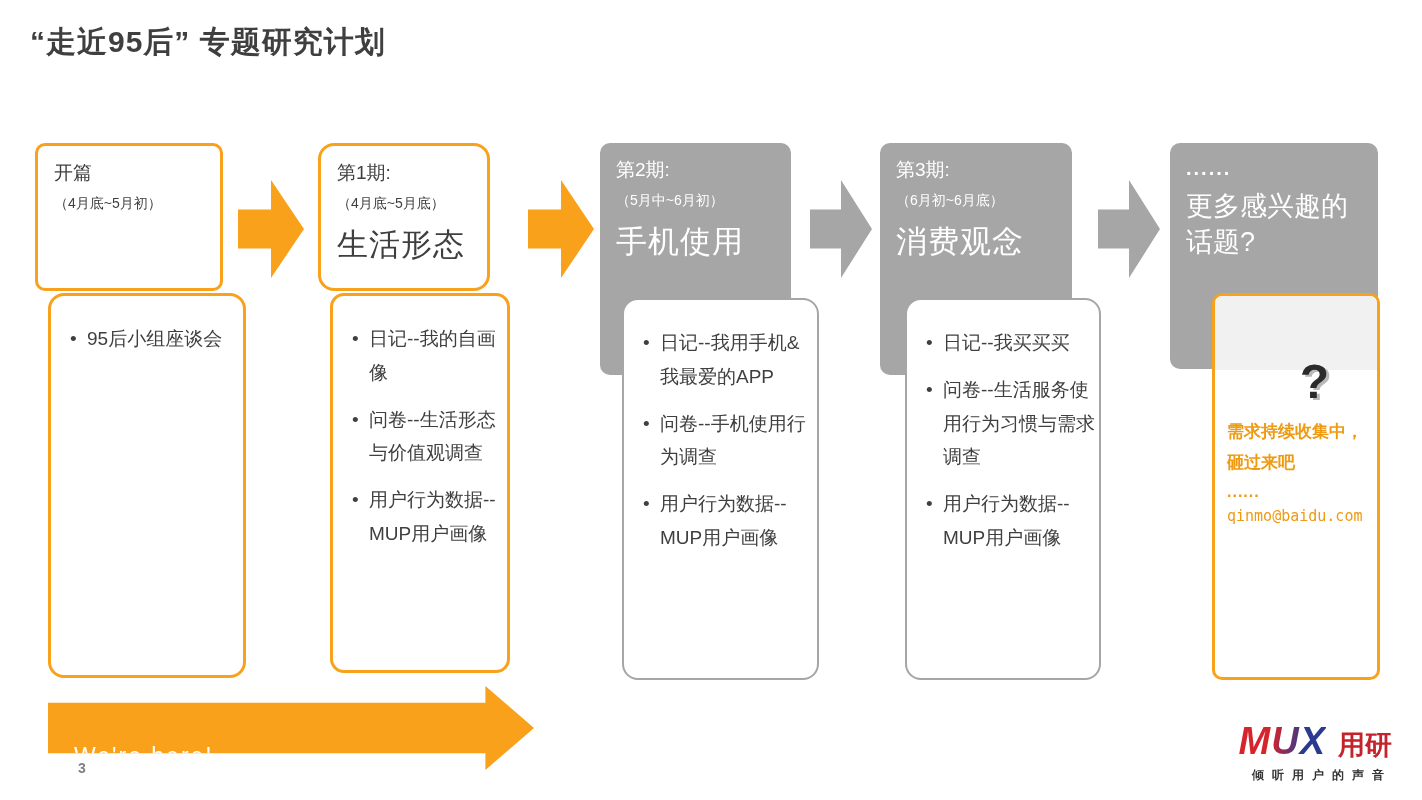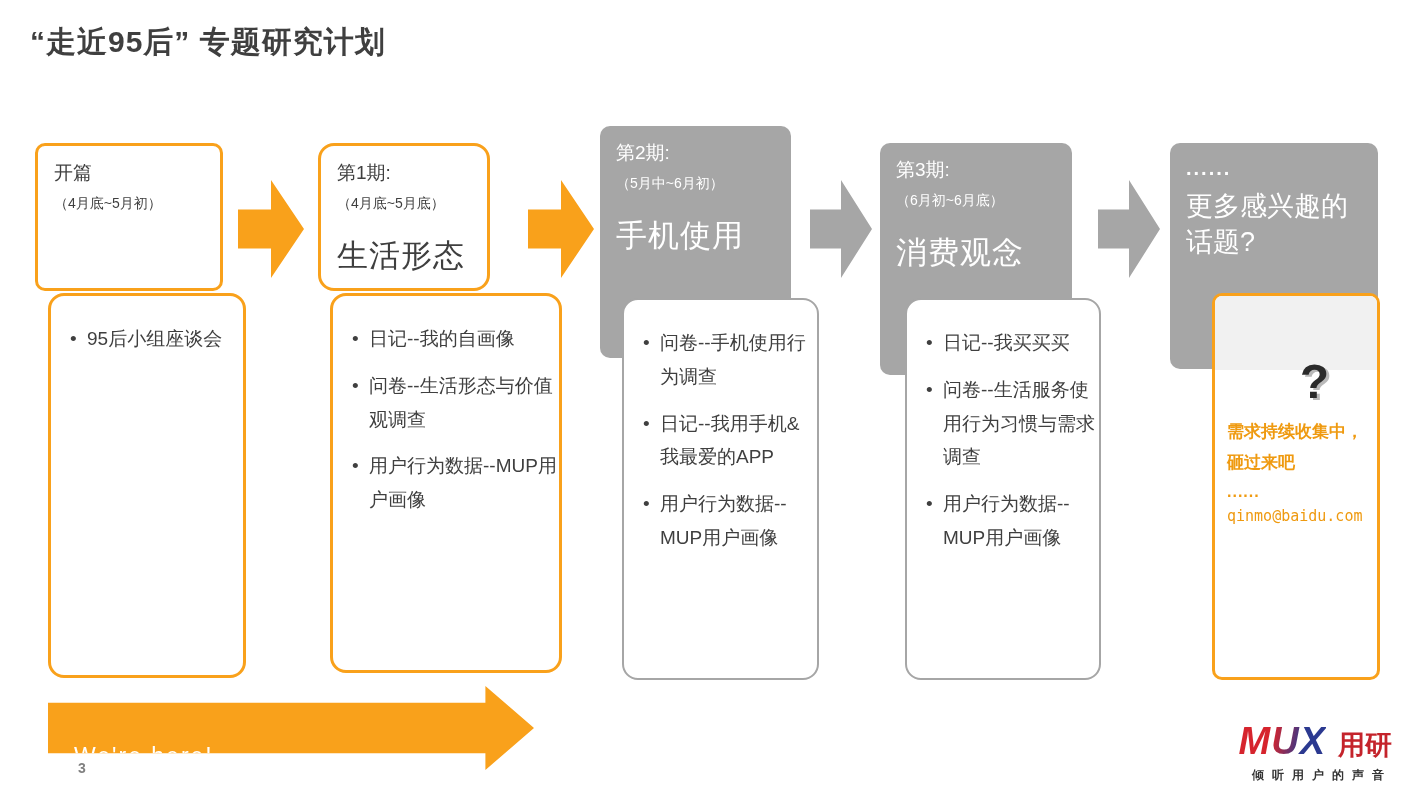--- a/index.html
+++ b/index.html
@@ -14,44 +14,44 @@
   .slide{ position:relative; width:1422px; height:800px; background:#fff; overflow:hidden; }
 
   .title{ position:absolute; left:30px; top:22px; font-size:30px; font-weight:bold; color:var(--ink); letter-spacing:1px; }
 
   .box{ position:absolute; }
   .hdr{ border-radius:10px; padding:14px 14px 0 16px; z-index:1; }
   .hdr-orange{ background:#fff; border:3px solid var(--orange); color:var(--ink); }
   .hdr-gray{ background:var(--gray); color:#fff; }
   .hdr-label{ font-size:19px; }
   .hdr-dates{ font-size:14px; margin-top:9px; }
-  .hdr-topic{ font-size:31px; margin-top:22px; letter-spacing:1px; white-space:nowrap; }
+  .hdr-topic{ font-size:31px; margin-top:11px; letter-spacing:1px; white-space:nowrap; }
   .hdr-topic-wrap{ font-size:27px; margin-top:8px; line-height:1.35; }
   .hdr-dots{ font-size:20px; font-weight:bold; letter-spacing:2px; }
 
   .bodybox{ background:#fff; border-radius:16px; padding:26px 2px 0 16px; z-index:2; }
   .body-orange{ border:3px solid var(--orange); }
   .body-gray{ border:2px solid var(--gray); }
 
   .bullets{ list-style:none; }
   .bullets li{ position:relative; padding-left:20px; font-size:19px; line-height:1.78; color:var(--ink); margin-bottom:13px; }
   .bullets li::before{ content:"•"; position:absolute; left:3px; top:0; }
 
   .arrow{ position:absolute; clip-path:polygon(0 30%,50% 30%,50% 0,100% 50%,50% 100%,50% 70%,0 70%); z-index:0; }
   .arrow-orange{ background:var(--orange); }
   .arrow-gray{ background:var(--gray); }
 
   
   .c0h{ left:35px;  top:143px; width:188px; height:148px; }
   .c0b{ left:48px;  top:293px; width:198px; height:385px; }
   .a1 { left:238px; top:180px; width:66px;  height:98px; }
   .c1h{ left:318px; top:143px; width:172px; height:148px;border-radius:16px; }
-  .c1b{ left:330px; top:293px; width:232px; height:380px; }
+  .c1b{ left:330px; top:293px; width:180px; height:380px;border-radius:14px; }
   .a2 { left:528px; top:180px; width:66px;  height:98px; }
-  .c2h{ left:600px; top:126px; width:191px; height:232px; border-radius:10px; }
+  .c2h{ left:600px; top:143px; width:191px; height:232px; border-radius:10px; }
   .c2b{ left:622px; top:298px; width:197px; height:382px; }
   .a3 { left:810px; top:180px; width:62px;  height:98px; }
   .c3h{ left:880px; top:143px; width:192px; height:232px; border-radius:10px; }
   .c3b{ left:905px; top:298px; width:196px; height:382px; }
   .a4 { left:1098px;top:180px; width:62px;  height:98px; }
   .c4h{ left:1170px;top:143px; width:208px; height:226px; border-radius:10px; }
   .c4b{ left:1212px;top:293px; width:168px; height:387px; border-radius:10px; padding:0; }
 
   .strip{ position:absolute; left:0; right:0; top:0; height:74px; background:var(--strip); border-radius:7px 7px 0 0; }
   .qmark{ position:absolute; top:58px; right:48px; font-size:48px; font-weight:bold; color:#2b2b2b; text-shadow:3px 2px 0 #b9b9b9; }
@@ -110,22 +110,22 @@
 
   <div class="arrow arrow-orange a2"></div>
 
   <div class="box hdr hdr-gray c2h">
     <div class="hdr-label">第2期:</div>
     <div class="hdr-dates">（5月中~6月初）</div>
     <div class="hdr-topic">手机使用</div>
   </div>
   <div class="box bodybox body-gray c2b">
     <ul class="bullets">
+      <li>日记--我用手机&amp;我最爱的APP</li>
       <li>问卷--手机使用行为调查</li>
-      <li>日记--我用手机&amp;我最爱的APP</li>
       <li>用户行为数据--MUP用户画像</li>
     </ul>
   </div>
 
   <div class="arrow arrow-gray a3"></div>
 
   <div class="box hdr hdr-gray c3h">
     <div class="hdr-label">第3期:</div>
     <div class="hdr-dates">（6月初~6月底）</div>
     <div class="hdr-topic">消费观念</div>

